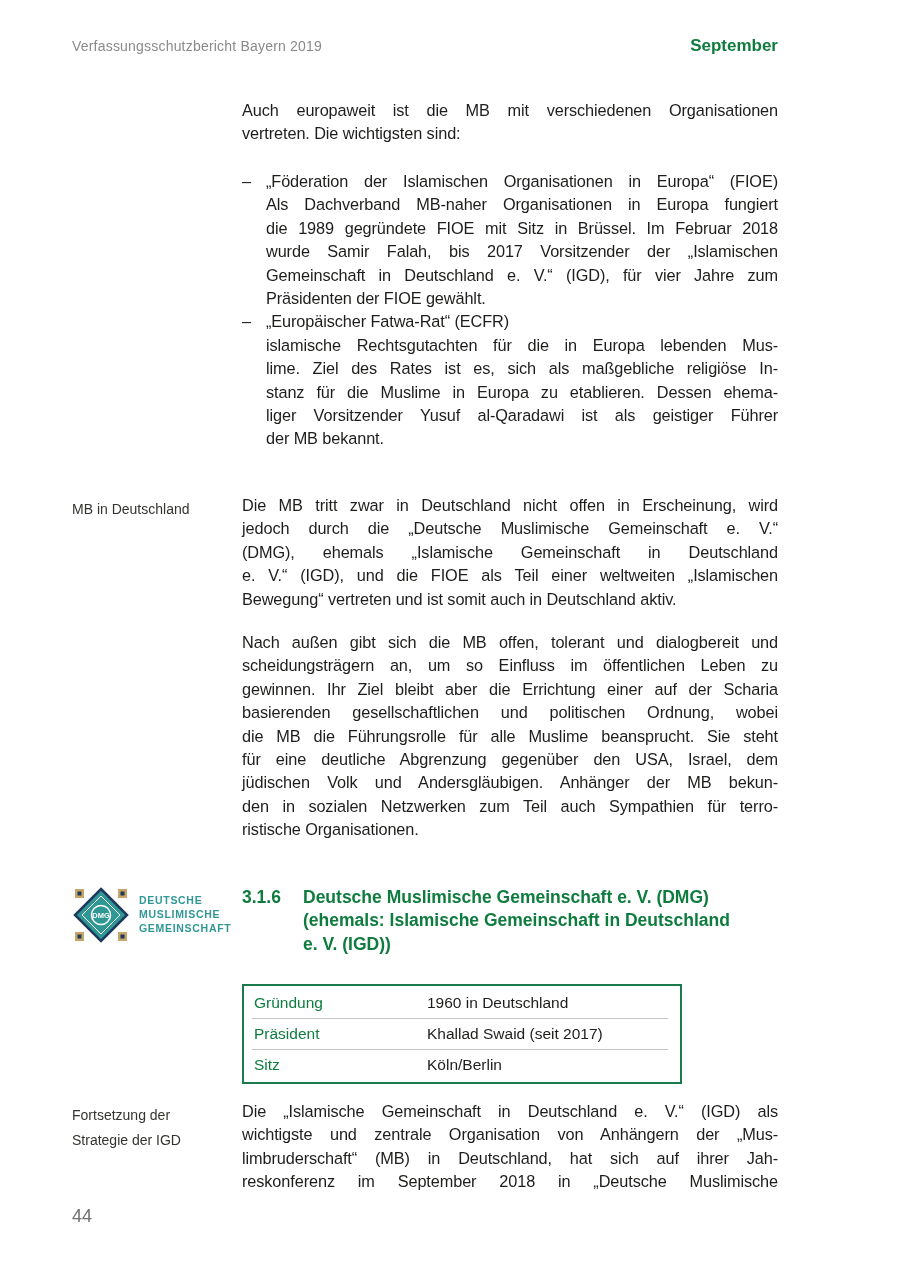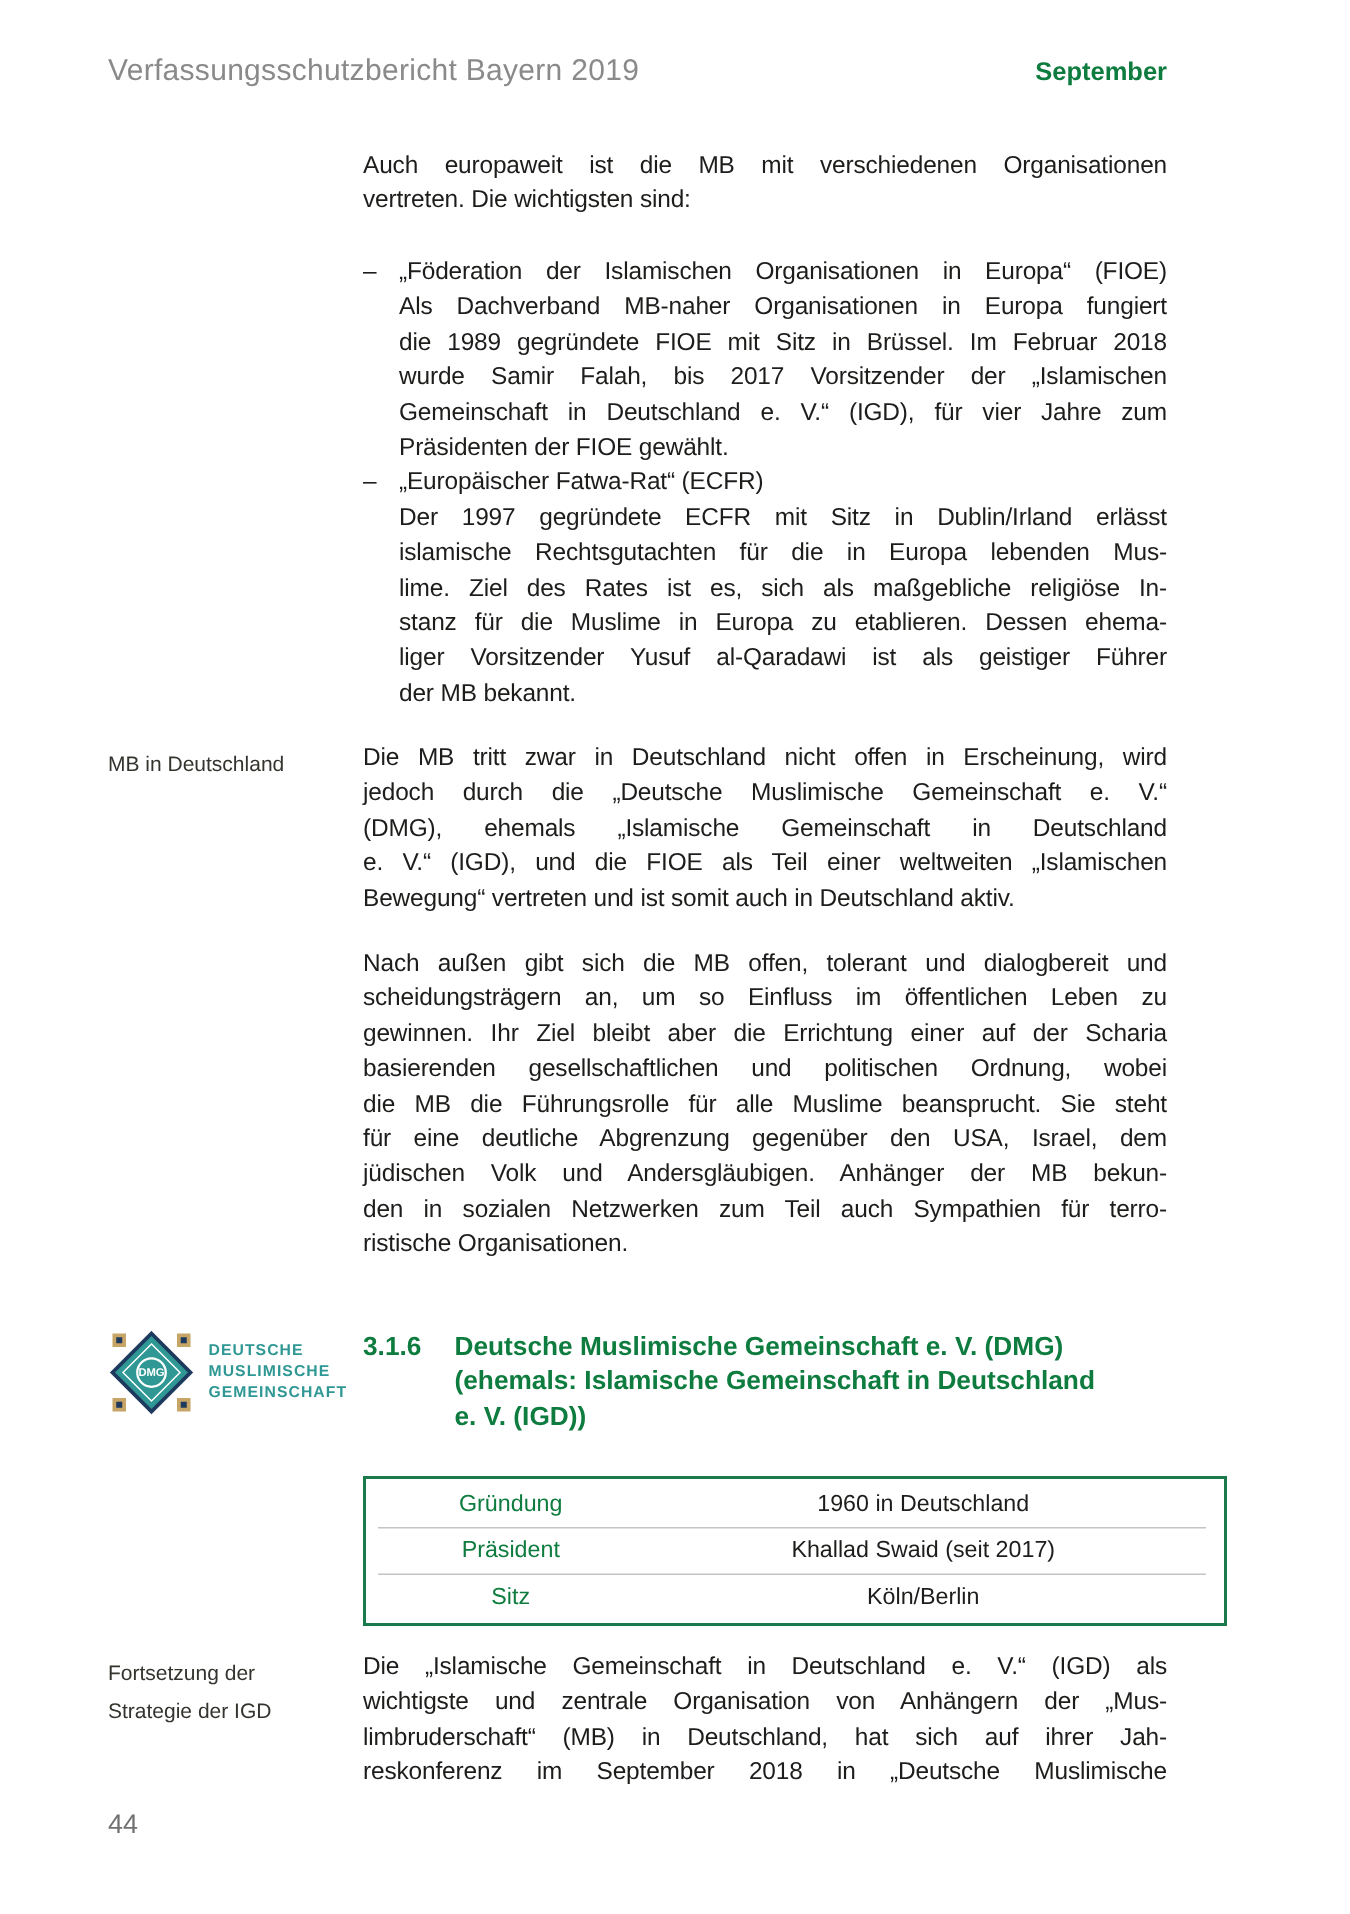--- a/index.html
+++ b/index.html
@@ -4,21 +4,21 @@
 <style>
   html,body { margin:0; padding:0; background:#ffffff; }
   .page {
     position:relative; width:900px; height:1276px; background:#ffffff;
     font-family:"Liberation Sans","DejaVu Sans",sans-serif;
     color:var(--c-text,#1d1d1b); overflow:hidden;
   }
   
   .header { position:absolute; top:36px; left:72px; right:122px;
             display:flex; justify-content:space-between; align-items:baseline; }
-  .h-left  { font-size:20px; color:var(--c-gray-header,#8a8a8a); letter-spacing:.2px;text-align:right; }
+  .h-left  { font-size:14px; color:var(--c-gray-header,#8a8a8a); letter-spacing:.2px;text-align:right; }
   .h-right { font-size:17px; font-weight:bold; color:var(--c-green,#0e7c3e); }
 
   
   .body-block { position:absolute; left:242px; width:536px;
                 font-size:16.3px; line-height:23.4px; letter-spacing:-.1px; }
   .jl { text-align:justify; text-align-last:justify; }
   .jl.plain { text-align-last:left; }
   .plain-lines .jl { text-align:left; text-align-last:left; }
 
   
@@ -36,22 +36,22 @@
                color:var(--c-teal,#2f9894); line-height:14px; letter-spacing:.7px; }
 
   
   .section-heading { position:absolute; left:242px; top:886px; width:536px;
                      display:flex; color:var(--c-green,#0e7c3e);
                      font-weight:bold; font-size:17.5px; line-height:23.3px; }
   .sec-num { flex:0 0 61px; }
   .sec-title { flex:1; }
 
   
-  .infobox { position:absolute; left:242px; top:984px; width:576px; box-sizing:border-box;
-             border:2px solid var(--c-border-green,#1b7a4b); padding:2px 0; background:#fff;text-align:center; }
+  .infobox { position:absolute; left:242px; top:984px; width:440px; box-sizing:border-box;
+             border:2px solid var(--c-border-green,#1b7a4b); padding:2px 0; background:#fff; }
   .ib-row   { display:flex; align-items:center; height:30px; padding:0 12px 0 10px; }
   .ib-sep   { height:1px; background:#c4c4c4; margin:0 12px 0 8px; }
   .ib-label { flex:0 0 173px; color:var(--c-green,#0e7c3e); font-size:15.5px; }
   .ib-value { flex:1; font-size:15.5px; color:#1d1d1b; }
 
   .pagenum { position:absolute; left:72px; top:1206px;
              font-size:18px; color:var(--c-gray-pagenum,#707070); }
 </style>
 </head>
 <body>
@@ -77,21 +77,20 @@
           <div class="jl">die 1989 gegründete FIOE mit Sitz in Brüssel. Im Februar 2018</div>
           <div class="jl">wurde Samir Falah, bis 2017 Vorsitzender der „Islamischen</div>
           <div class="jl">Gemeinschaft in Deutschland e. V.“ (IGD), für vier Jahre zum</div>
           <div class="jl plain">Präsidenten der FIOE gewählt.</div>
         </div>
     </div>
     <div class="bullet">
       <span class="dash">–</span>
       <div class="btext">
           <div class="jl plain">„Europäischer Fatwa-Rat“ (ECFR)</div>
-          <div class="jl">Der 1997 gegründete ECFR mit Sitz in Dublin/Irland erlässt</div>
           <div class="jl">islamische Rechtsgutachten für die in Europa lebenden Mus-</div>
           <div class="jl">lime. Ziel des Rates ist es, sich als maßgebliche religiöse In-</div>
           <div class="jl">stanz für die Muslime in Europa zu etablieren. Dessen ehema-</div>
           <div class="jl">liger Vorsitzender Yusuf al-Qaradawi ist als geistiger Führer</div>
           <div class="jl plain">der MB bekannt.</div>
         </div>
     </div>
   </div>
 
   <div class="note plain-lines" style="top:497px">

